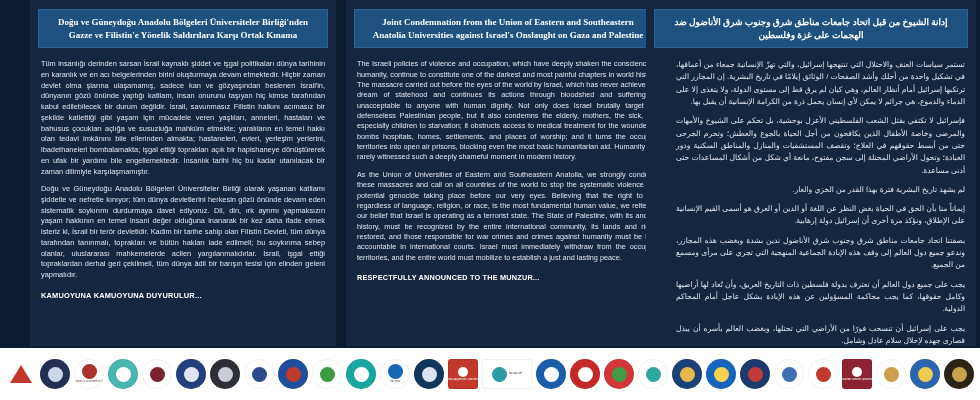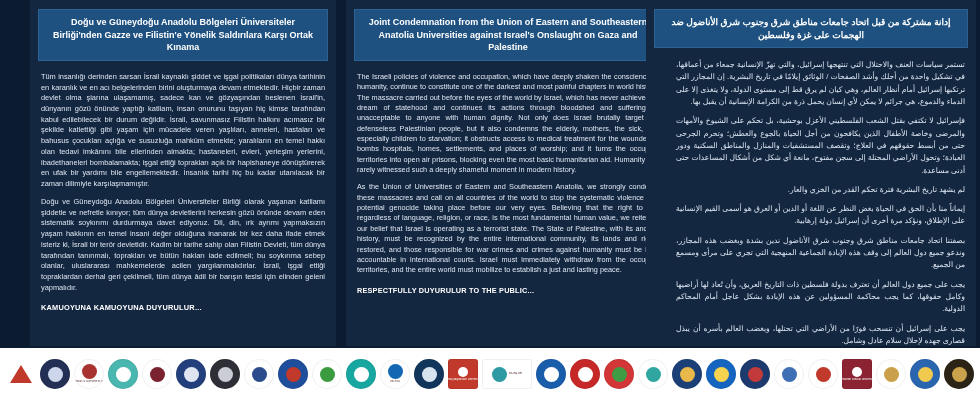--- a/index.html
+++ b/index.html
@@ -28,20 +28,21 @@
     color: #ffffff;
     font-weight: bold;
     text-align: center;
     font-size: 9px;
     line-height: 1.4;
     padding: 6px 10px;
     min-height: 38px;
     display: flex;
     align-items: center;
     justify-content: center;
+    font-family: Liberation Serif, serif;
   }
   .body-text {
     padding: 11px 11px 8px 11px;
     color: #dde6f2;
     text-align: justify;
   }
   .panel-tr .body-text { font-size: 7.4px; line-height: 1.45; }
   .panel-en .body-text { font-size: 7.3px; line-height: 1.42; }
   .panel-ar .body-text { font-size: 7.6px; line-height: 1.62; direction: rtl; padding-left: 30px; }
   .body-text p { margin-bottom: 7px; }
@@ -111,30 +112,30 @@
     <p>Doğu ve Güneydoğu Anadolu Bölgeleri Üniversiteler Birliği olarak yaşanan katliamı şiddetle ve nefretle kınıyor; tüm dünya devletlerini herkesin gözü önünde devam eden sistematik soykırımı durdurmaya davet ediyoruz. Dil, din, ırk ayrımı yapmaksızın yaşam hakkının en temel insani değer olduğuna inanarak bir kez daha ifade etmek isteriz ki, İsrail bir terör devletidir. Kadim bir tarihe sahip olan Filistin Devleti, tüm dünya tarafından tanınmalı, toprakları ve bütün hakları iade edilmeli; bu soykırıma sebep olanlar, uluslararası mahkemelerde acilen yargılanmalıdırlar. İsrail, işgal ettiği topraklardan derhal geri çekilmeli, tüm dünya âdil bir barışın tesisi için elinden geleni yapmalıdır.</p>
     <p class="closing">KAMUOYUNA KAMUOYUNA DUYURULUR...</p>
   </div>
 </section>
 
 <section class="panel panel-en">
   <div class="title-box">Joint Condemnation from the Union of Eastern and Southeastern Anatolia Universities against Israel's Onslaught on Gaza and Palestine</div>
   <div class="body-text">
     <p>The Israeli policies of violence and occupation, which have deeply shaken the conscience of humanity, continue to constitute one of the darkest and most painful chapters in world history. The massacre carried out before the eyes of the world by Israel, which has never achieved its dream of statehood and continues its actions through bloodshed and suffering, is unacceptable to anyone with human dignity. Not only does Israel brutally target the defenseless Palestinian people, but it also condemns the elderly, mothers, the sick, and especially children to starvation; it obstructs access to medical treatment for the wounded; it bombs hospitals, homes, settlements, and places of worship; and it turns the occupied territories into open air prisons, blocking even the most basic humanitarian aid. Humanity has rarely witnessed such a deeply shameful moment in modern history.</p>
     <p>As the Union of Universities of Eastern and Southeastern Anatolia, we strongly condemn these massacres and call on all countries of the world to stop the systematic violence and potential genocide taking place before our very eyes. Believing that the right to life, regardless of language, religion, or race, is the most fundamental human value, we reiterate our belief that Israel is operating as a terrorist state. The State of Palestine, with its ancient history, must be recognized by the entire international community, its lands and rights restored, and those responsible for war crimes and crimes against humanity must be held accountable in international courts. Israel must immediately withdraw from the occupied territories, and the entire world must mobilize to establish a just and lasting peace.</p>
-    <p class="closing">RESPECTFULLY DUYURULUR TO THE PUBLIC...</p>
+    <p class="closing">RESPECTFULLY ANNOUNCED TO THE MUNZUR...</p>
   </div>
 </section>
 
 <section class="panel panel-ar">
-  <div class="title-box" dir="rtl">إدانة مشتركة من قبل اتحاد جامعات مناطق شرق وجنوب شرق الأناضول ضد الهجمات على غزة وفلسطين</div>
+  <div class="title-box" dir="rtl">إدانة الشيوخ من قبل اتحاد جامعات مناطق شرق وجنوب شرق الأناضول ضد الهجمات على غزة وفلسطين</div>
   <div class="body-text">
     <p>تستمر سياسات العنف والاحتلال التي تنتهجها إسرائيل، والتي تهزّ الإنسانية جمعاء من أعماقها، في تشكيل واحدة من أحلك وأشد الصفحات / الوثائق إيلامًا في تاريخ البشرية. إن المجازر التي ترتكبها إسرائيل أمام أنظار العالم، وهي كيان لم يرق قط إلى مستوى الدولة، ولا يتغذى إلا على الدماء والدموع، هي جرائم لا يمكن لأي إنسان يحمل ذرة من الكرامة الإنسانية أن يقبل بها.</p>
     <p>فإسرائيل لا تكتفي بقتل الشعب الفلسطيني الأعزل بوحشية، بل تحكم على الشيوخ والأمهات والمرضى وخاصة الأطفال الذين يكافحون من أجل الحياة بالجوع والعطش؛ وتحرم الجرحى حتى من أبسط حقوقهم في العلاج؛ وتقصف المستشفيات والمنازل والمناطق السكنية ودور العبادة؛ وتحول الأراضي المحتلة إلى سجن مفتوح، مانعة أي شكل من أشكال المساعدات حتى أدنى مساعدة.</p>
-    <p>لم يشهد تاريخ البشرية فترة تحكم القدر من الخزي والعار.</p>
+    <p>لم يشهد تاريخ البشرية فترة بهذا القدر من الخزي والعار.</p>
     <p>إيماناً منا بأن الحق في الحياة بغض النظر عن اللغة أو الدين أو العرق هو أسمى القيم الإنسانية على الإطلاق، ونؤكد مرة أخرى أن إسرائيل دولة إرهابية.</p>
     <p>بصفتنا اتحاد جامعات مناطق شرق وجنوب شرق الأناضول ندين بشدة وبغضب هذه المجازر، وندعو جميع دول العالم إلى وقف هذه الإبادة الجماعية المنهجية التي تجري على مرأى ومسمع من الجميع.</p>
     <p>يجب على جميع دول العالم أن تعترف بدولة فلسطين ذات التاريخ العريق، وأن تُعاد لها أراضيها وكامل حقوقها، كما يجب محاكمة المسؤولين عن هذه الإبادة بشكل عاجل أمام المحاكم الدولية.</p>
     <p>يجب على إسرائيل أن تنسحب فورًا من الأراضي التي تحتلها، وبغضب العالم بأسره أن يبذل قصارى جهده لإحلال سلام عادل وشامل.</p>
     <p class="closing">نعلن هذا البيان للرأي العام بكل احترام...</p>
   </div>
 </section>
 
 <footer class="logo-strip">
     <div class="logo mountain" style="background: rgb(255, 255, 255);">

